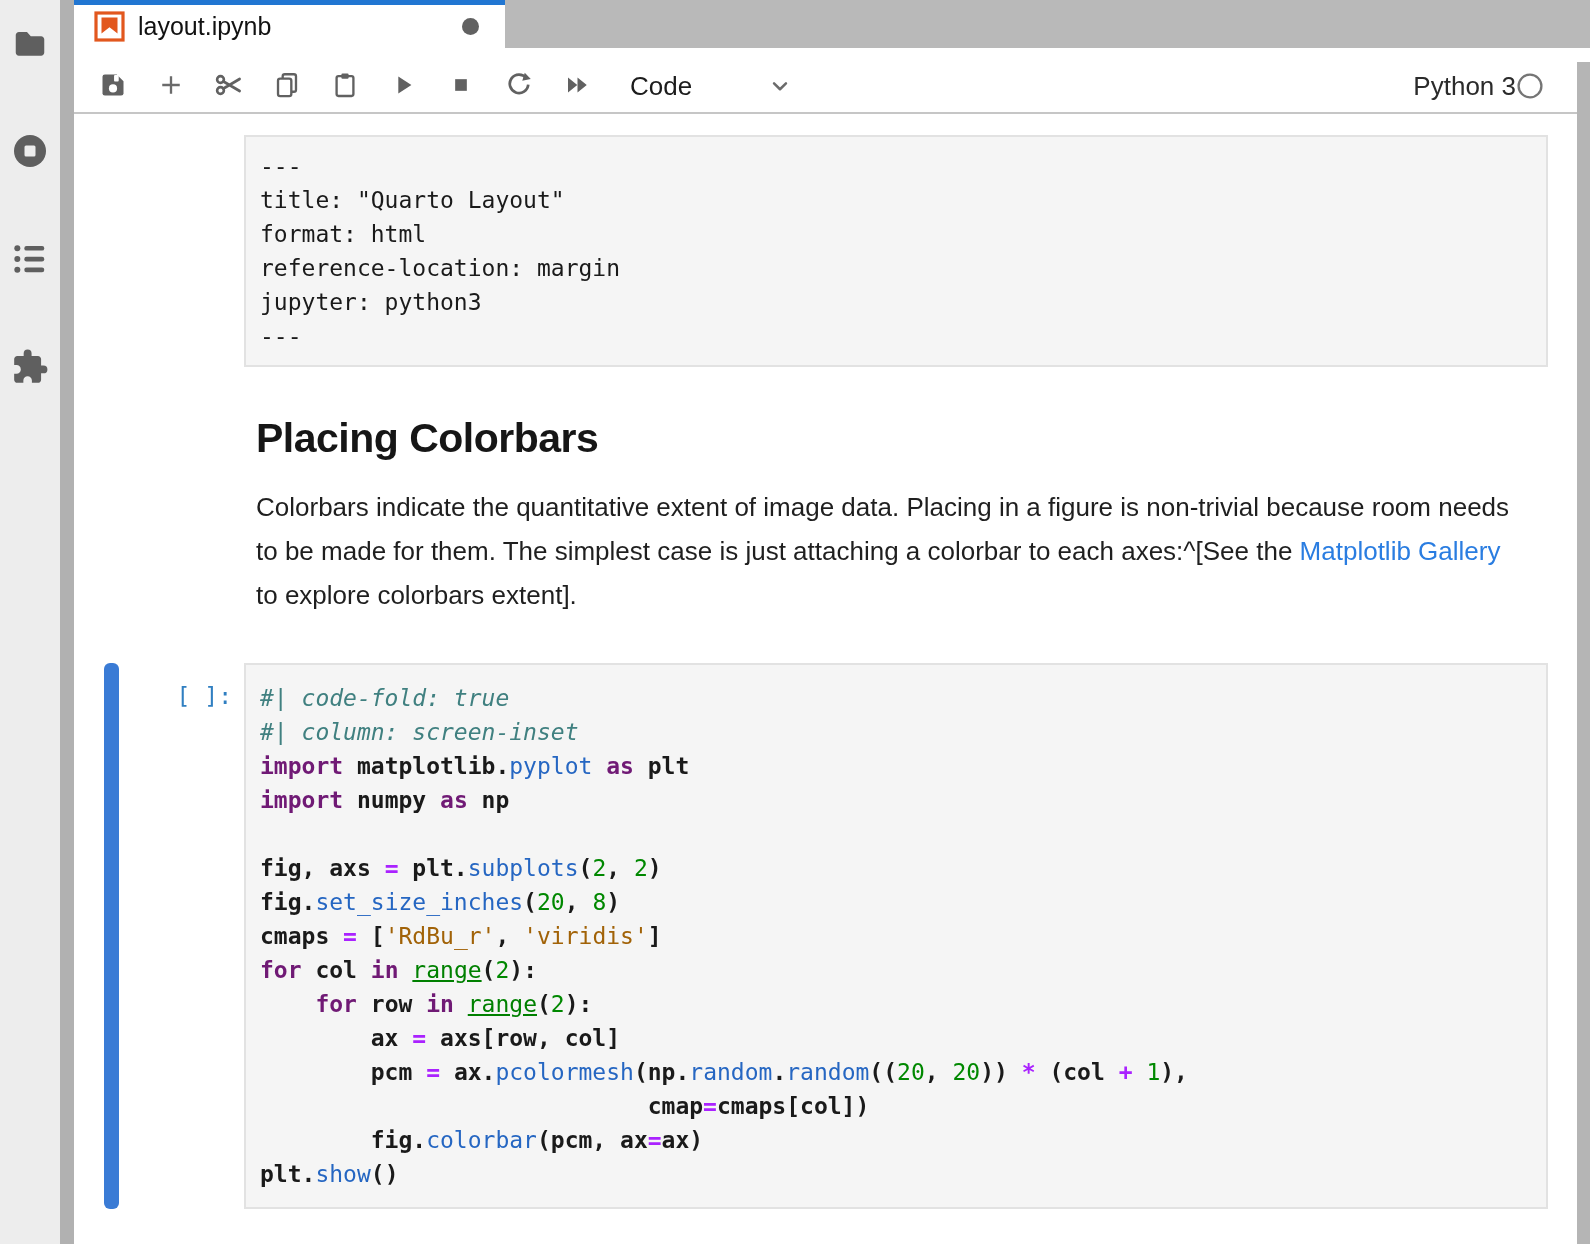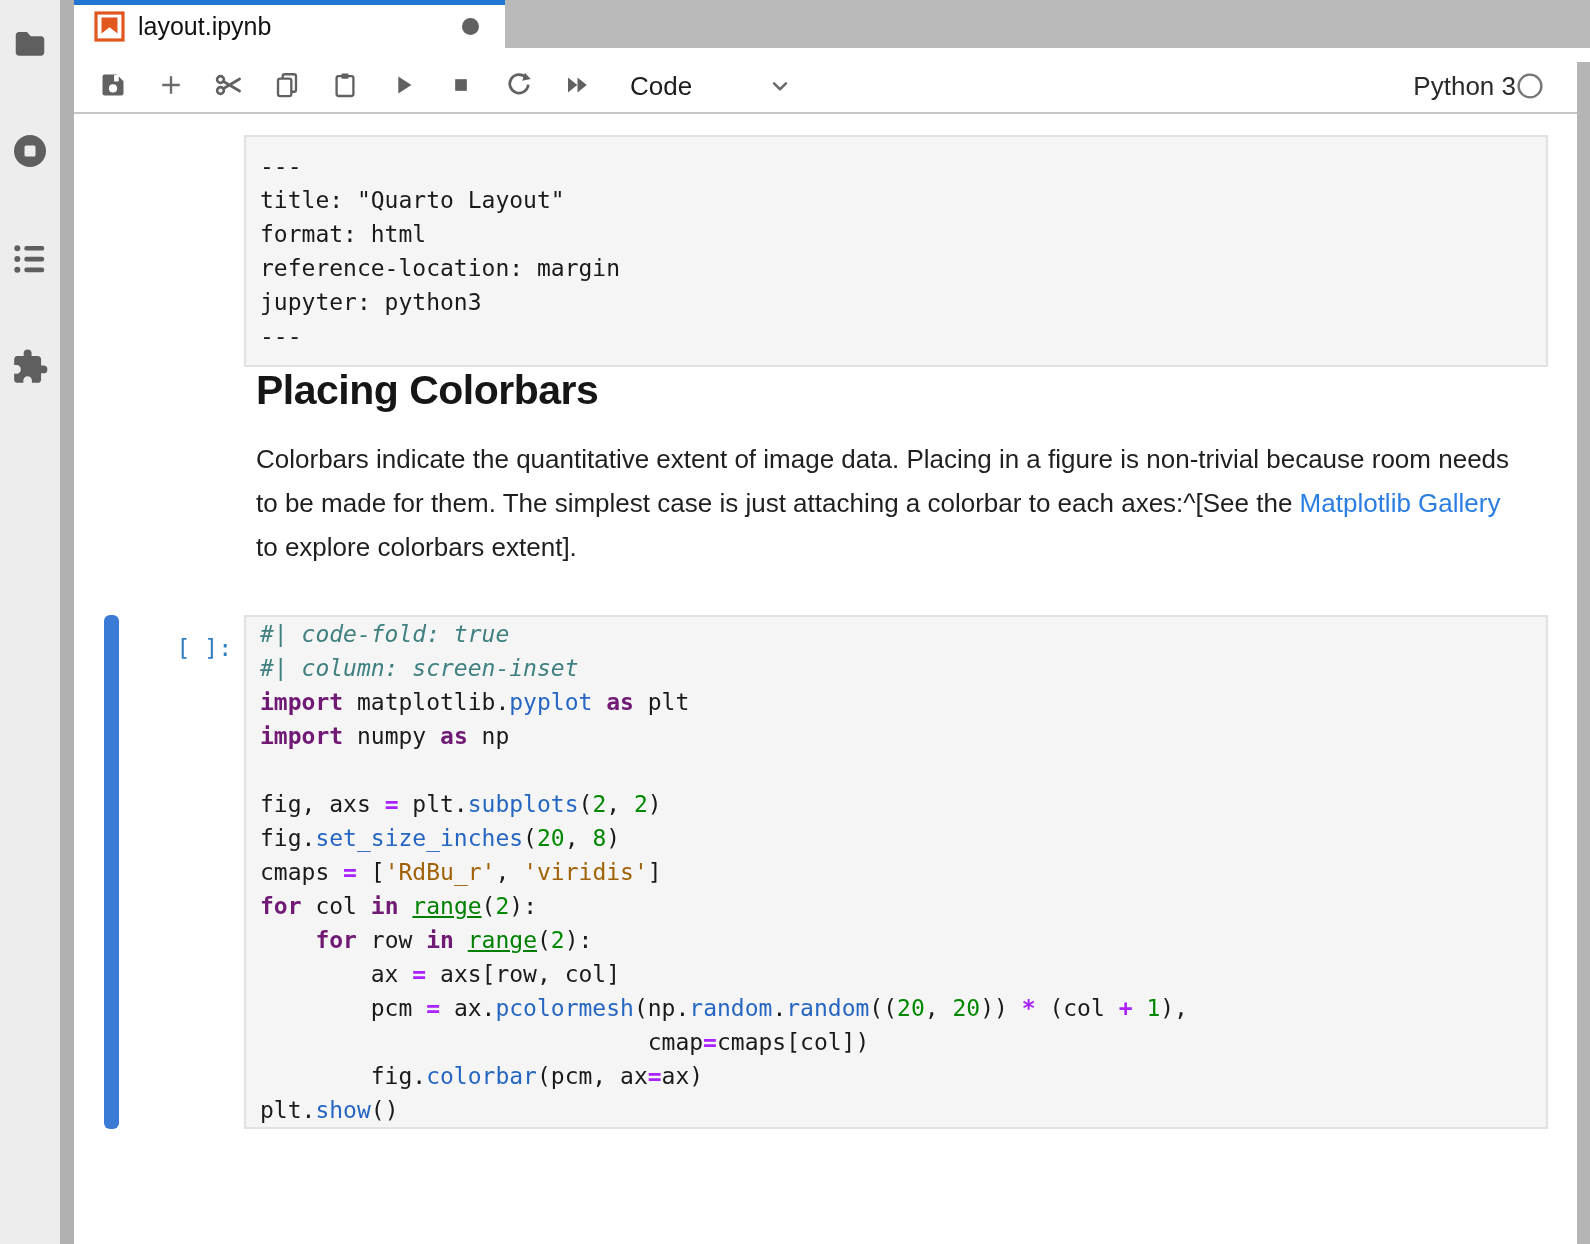--- a/index.html
+++ b/index.html
@@ -67,45 +67,45 @@
     background:#f5f5f5; border:2px solid #e2e2e2;
   }
   pre.raw-src, .code-line, .prompt {
     font-family:"DejaVu Sans Mono","Liberation Mono",monospace;
   }
   pre.raw-src {
     margin:0; padding:12px 14px; font-size:23px; line-height:34px; color:#1a1a1a;
     white-space:pre;
   }
 
-  .md-block { padding-left:12px; }
+  .md-block { margin-top:48px; padding-left:12px; }
   .md-h1 { font-size:41px; line-height:46px; font-weight:bold; color:#161616; margin:0; letter-spacing:-0.5px; }
   .md-p  { font-size:26px; line-height:44px; color:#1f1f1f; margin:24px 0 0 0; width:1272px; }
   .md-link { color:#2a7de1; text-decoration:none; cursor:pointer;text-align:right; }
 
   .code-row { margin-top:46px; }
   .active-bar {
     position:absolute; left:30px; top:0; width:15px; height:100%;
     background:#3a7bd5; border-radius:6px; cursor:pointer;
   }
   .prompt {
     position:absolute; right:12px; top:16px;
     font-size:23px; line-height:34px; color:#307fc1; text-align:right;
   }
-  .code-editor { padding:0 14px; }
+  .code-editor { padding:16px 14px; }
   .code-line { font-size:23px; line-height:34px; height:34px; white-space:pre; color:#1a1a1a; }
 
   .tok-cm { color:#408080; font-style:italic; }
   .tok-kw { color:#701a75; font-weight:bold; }
   .tok-bi { color:#008000;text-decoration:underline; }
   .tok-nu { color:#008800; }
   .tok-st { color:#a16207; }
   .tok-op { color:#aa22ff; font-weight:bold; }
   .tok-pr { color:#2566c2; }
-  .tok-pl { color:#1a1a1a; }
+  .tok-pl { color:#1a1a1a;font-weight:bold; }
 </style>
 </head>
 <body>
 
 <div class="root">
 
   <div class="sidebar">
     <div class="side-icon">
       <span>
         <svg width="38" height="38" viewBox="0 0 24 24">

